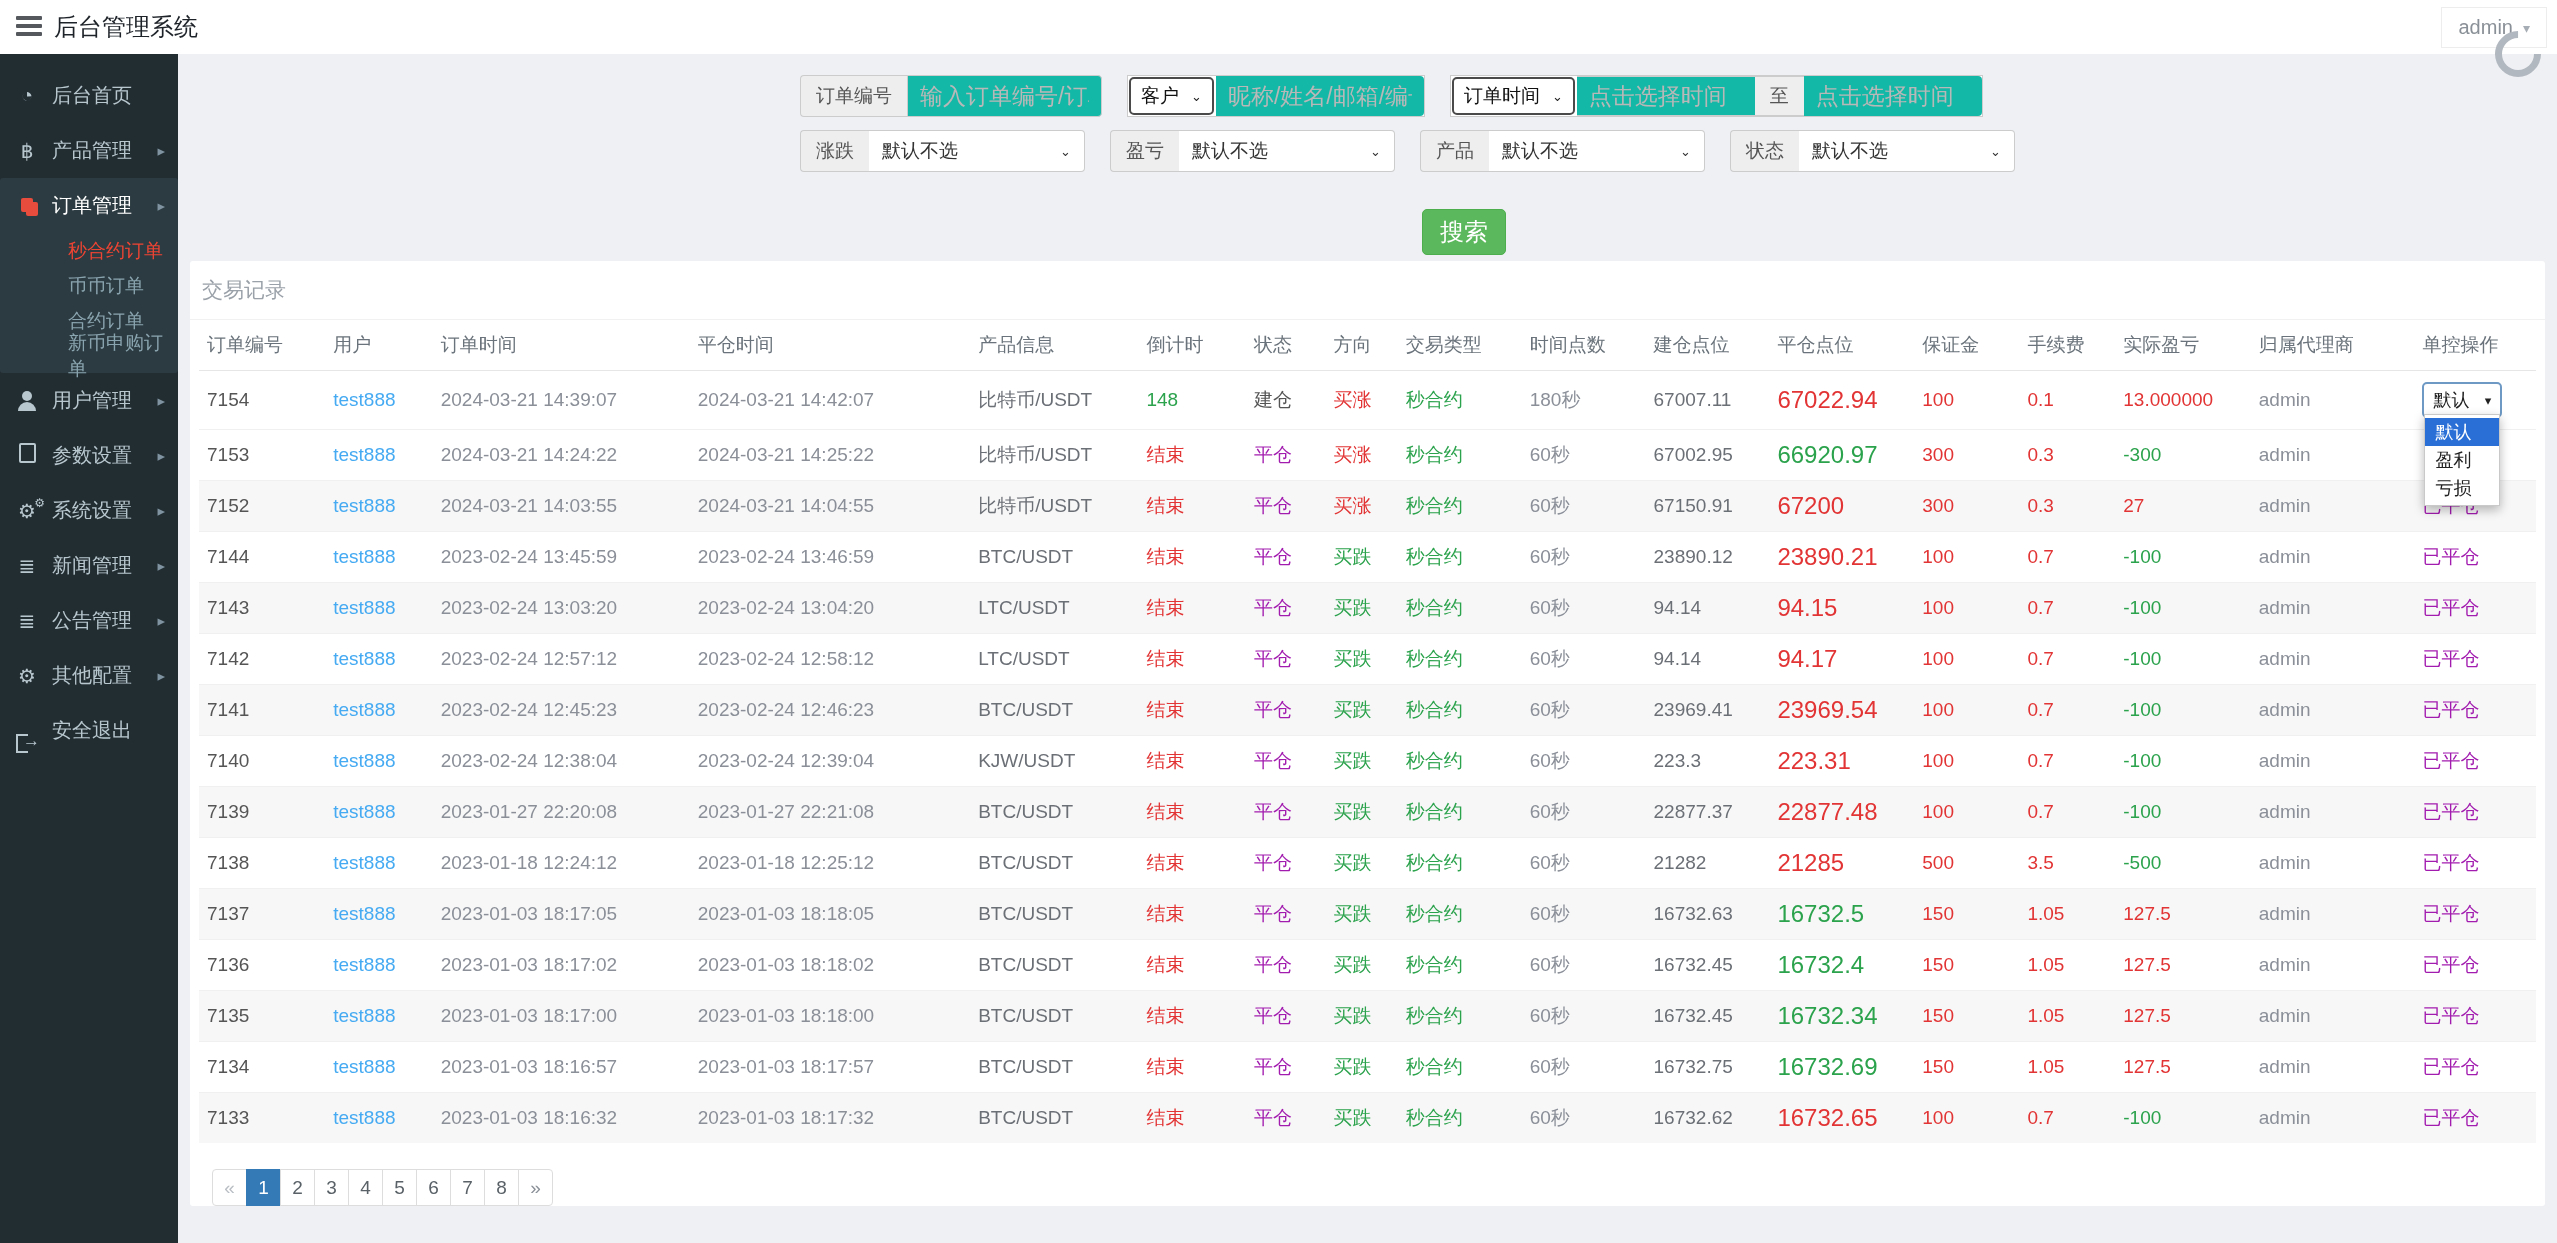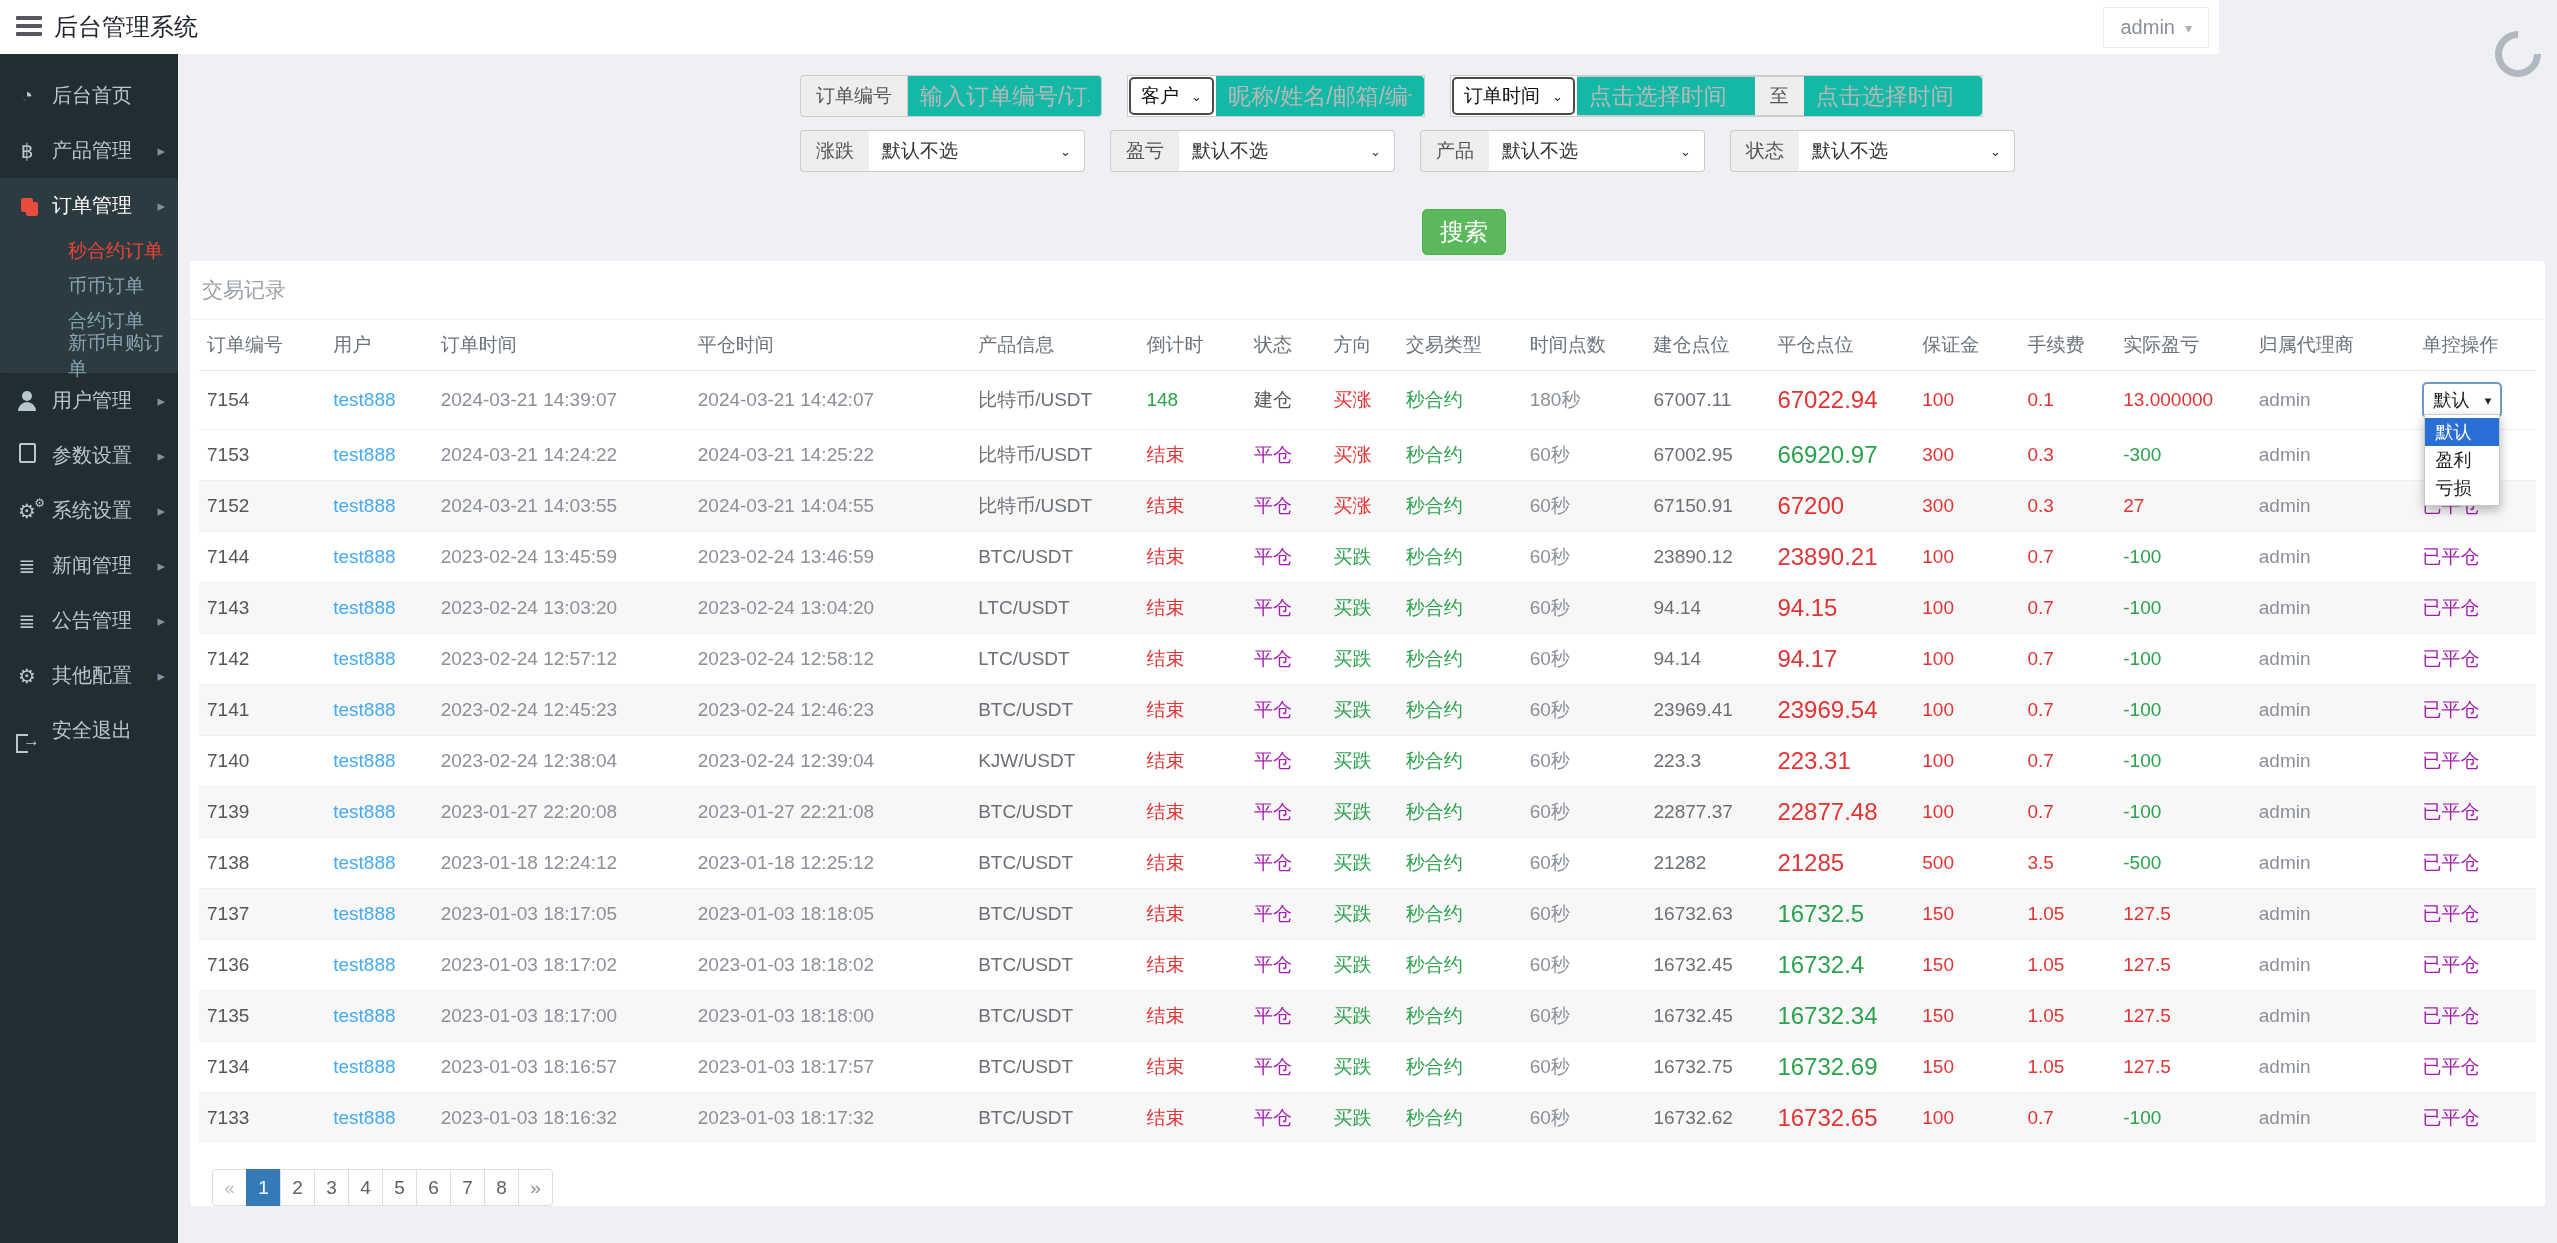--- a/index.html
+++ b/index.html
@@ -1,20 +1,20 @@
 <!DOCTYPE html>
 <html><head>
 <meta charset="utf-8">
 <style>
   *{box-sizing:border-box;margin:0;padding:0}
   html,body{width:2557px;height:1243px;overflow:hidden}
   body{font-family:"Liberation Sans","DejaVu Sans",sans-serif;background:#eef0f4;color:#444}
 
   
-  .navbar{position:absolute;top:0;left:0;width:2219px;height:54px;background:#fff;z-index:20}
+  .navbar{position:absolute;top:0;left:0;width:2557px;height:54px;background:#fff;z-index:20}
   .hamburger{position:absolute;left:16px;top:16px;width:26px;height:22px;cursor:pointer}
   .hamburger i{display:block;height:4px;background:#55595e;margin-bottom:4px;border-radius:1px}
   .brand{position:absolute;left:54px;top:0;line-height:54px;font-size:24px;color:#1e2329}
   .admin-box{position:absolute;right:10px;top:7px;height:41px;padding:0 16px;background:#fff;border:1px solid #ededed;display:flex;align-items:center;gap:10px;color:#8a9097;font-size:20px;cursor:pointer}
   .admin-box .caret{font-size:14px;color:#a7adb4}
   .c-ring{position:absolute;right:16px;top:31px;width:46px;height:46px;border:7px solid #b2b8bf;border-radius:50%;border-top-color:transparent;transform:rotate(45deg);z-index:25}
 
   
   .sidebar{position:absolute;left:0;top:54px;width:178px;height:1189px;background:#222d32;padding-top:14px;z-index:10}
   .side-item{position:relative;height:55px;display:flex;align-items:center;padding:0 14px;gap:12px;color:#b8c7ce;font-size:20px;cursor:pointer}

